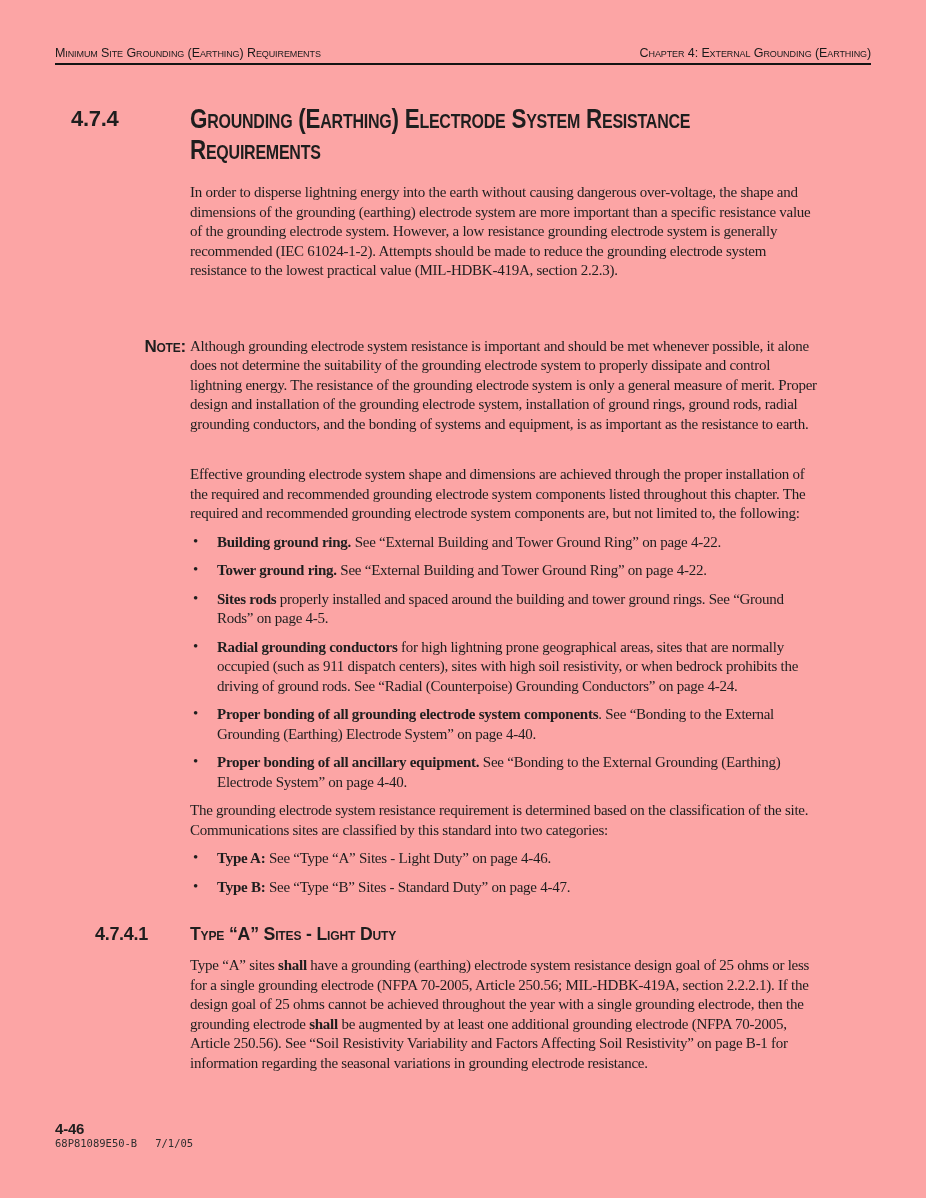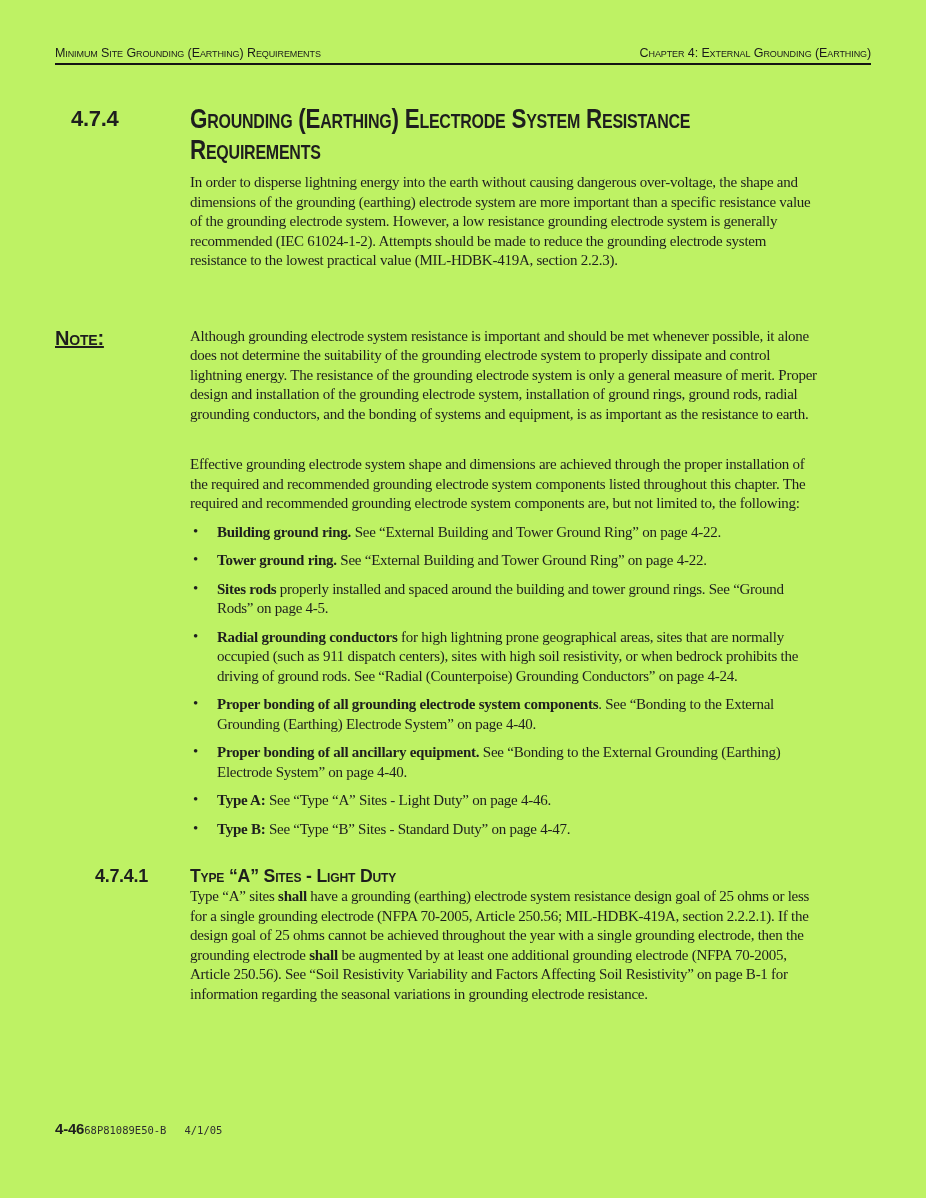--- a/index.html
+++ b/index.html
@@ -1,18 +1,18 @@
 <!DOCTYPE html>
 <html><head>
 <meta charset="utf-8">
 <style>
   * { margin:0; padding:0; box-sizing:border-box; }
   html,body { background:#ffffff; }
   .page {
-    width:926px; height:1198px; position:relative; background:#bef264;
+    width:926px; height:1198px; position:relative; background:#fca5a5;
     font-family:"Liberation Serif", serif; color:#1e1e1e; overflow:hidden;
   }
   .margins { padding:46px 55px 0 55px; }
 
   
   .running-header {
     display:flex; justify-content:space-between; align-items:flex-end;
     font-family:"Liberation Sans", sans-serif; font-variant:small-caps;
     font-size:12.5px; font-weight:500; letter-spacing:-0.1px; color:#1a1a1a;
     border-bottom:2.5px solid #141414; padding-bottom:3px;
@@ -31,28 +31,28 @@
     letter-spacing:-0.3px; width:760px;
     transform:scaleX(0.80); transform-origin:left top;
   }
 
   
   .body-block { padding-left:135px; }
   .body-text {
     font-size:15px; line-height:19.5px; letter-spacing:-0.25px;
     width:632px; text-align:left;
   }
-  .intro { margin-top:8px; }
+  .intro { margin-top:18px; }
 
   
   .note-block { position:relative; padding-left:135px; margin-top:56px; }
   .note-label {
-    position:absolute; left:0; top:0; width:131px; 
+    position:absolute; left:0; top:0; width:131px; text-align:right;
     font-family:"Liberation Sans", sans-serif; font-weight:bold;
-    font-variant:small-caps; font-size:20px; letter-spacing:-0.2px;text-decoration:underline;
+    font-variant:small-caps; font-size:17px; letter-spacing:-0.2px;
   }
 
   .components-intro { margin-top:31px; }
 
   
   ul.bullets { list-style:none; margin-top:2px; }
   ul.bullets li { position:relative; padding-left:27px; margin-top:9px; }
   .bullet-marker { position:absolute; left:3px; top:-1px; font-size:15px; }
   .lead { font-weight:bold; }
 
@@ -63,27 +63,27 @@
   .subsec-num {
     position:absolute; left:40px; top:1px;
     font-family:"Liberation Sans", sans-serif; font-weight:bold; font-size:18px;
     letter-spacing:-0.3px;
   }
   .subsec-title {
     font-family:"Liberation Sans", sans-serif; font-weight:bold;
     font-variant:small-caps; font-size:19px; letter-spacing:-0.2px;
     transform:scaleX(0.93); transform-origin:left top;
   }
-  .subsec-para { }
+  .subsec-para { margin-top:11px; }
   .b { font-weight:bold; }
 
   
   .page-footer {
     position:absolute; left:55px; right:55px; top:1120px;
-    display:flex; align-items:baseline;
+    display:flex; align-items:baseline;flex-direction:column;
   }
   .page-num {
     font-family:"Liberation Sans", sans-serif; font-weight:bold;
     font-size:15px; letter-spacing:-0.2px;
   }
   .doc-ref {
     font-family:"DejaVu Sans Mono", monospace; font-size:10.5px; color:#2e2e2e;
     padding-right:46px;
   }
   .doc-ref .date { margin-left:18px; }
@@ -139,20 +139,23 @@
           <span class="bullet-marker">•</span>
           <span class="lead">Proper bonding of all grounding electrode system components</span><span>. See “Bonding to the External Grounding (Earthing) Electrode System” on page 4-40.</span>
         </li>
         <li>
           <span class="bullet-marker">•</span>
           <span class="lead">Proper bonding of all ancillary equipment.</span><span> See “Bonding to the External Grounding (Earthing) Electrode System” on page 4-40.</span>
         </li>
       </ul>
     </div>
 
+    <div class="body-block classification">
+      <p class="body-text">The grounding electrode system resistance requirement is determined based on the classification of the site. Communications sites are classified by this standard into two categories:</p>
+    </div>
 
     <div class="body-block">
       <ul class="bullets body-text">
         <li>
           <span class="bullet-marker">•</span>
           <span class="lead">Type A:</span><span> See “Type “A” Sites - Light Duty” on page 4-46.</span>
         </li>
         <li>
           <span class="bullet-marker">•</span>
           <span class="lead">Type B:</span><span> See “Type “B” Sites - Standard Duty” on page 4-47.</span>
@@ -167,16 +170,16 @@
 
     <div class="body-block subsec-para">
       <p class="body-text"><span>Type “A” sites </span><span class="b">shall</span><span> have a grounding (earthing) electrode system resistance design goal of 25 ohms or less for a single grounding electrode (NFPA 70-2005, Article 250.56; MIL-HDBK-419A, section 2.2.2.1). If the design goal of 25 ohms cannot be achieved throughout the year with a single grounding electrode, then the grounding electrode </span><span class="b">shall</span><span> be augmented by at least one additional grounding electrode (NFPA 70-2005, Article 250.56). See “Soil Resistivity Variability and Factors Affecting Soil Resistivity” on page B-1 for information regarding the seasonal variations in grounding electrode resistance.</span></p>
     </div>
 
   </div>
 
   <div class="page-footer">
     <span class="page-num">4-46</span>
     <span class="doc-ref">
-      <span>68P81089E50-B</span><span class="date">4/1/05</span>
+      <span>68P81089E50-B</span><span class="date">7/1/05</span>
     </span>
   </div>
 </div>
 
 </body></html>

